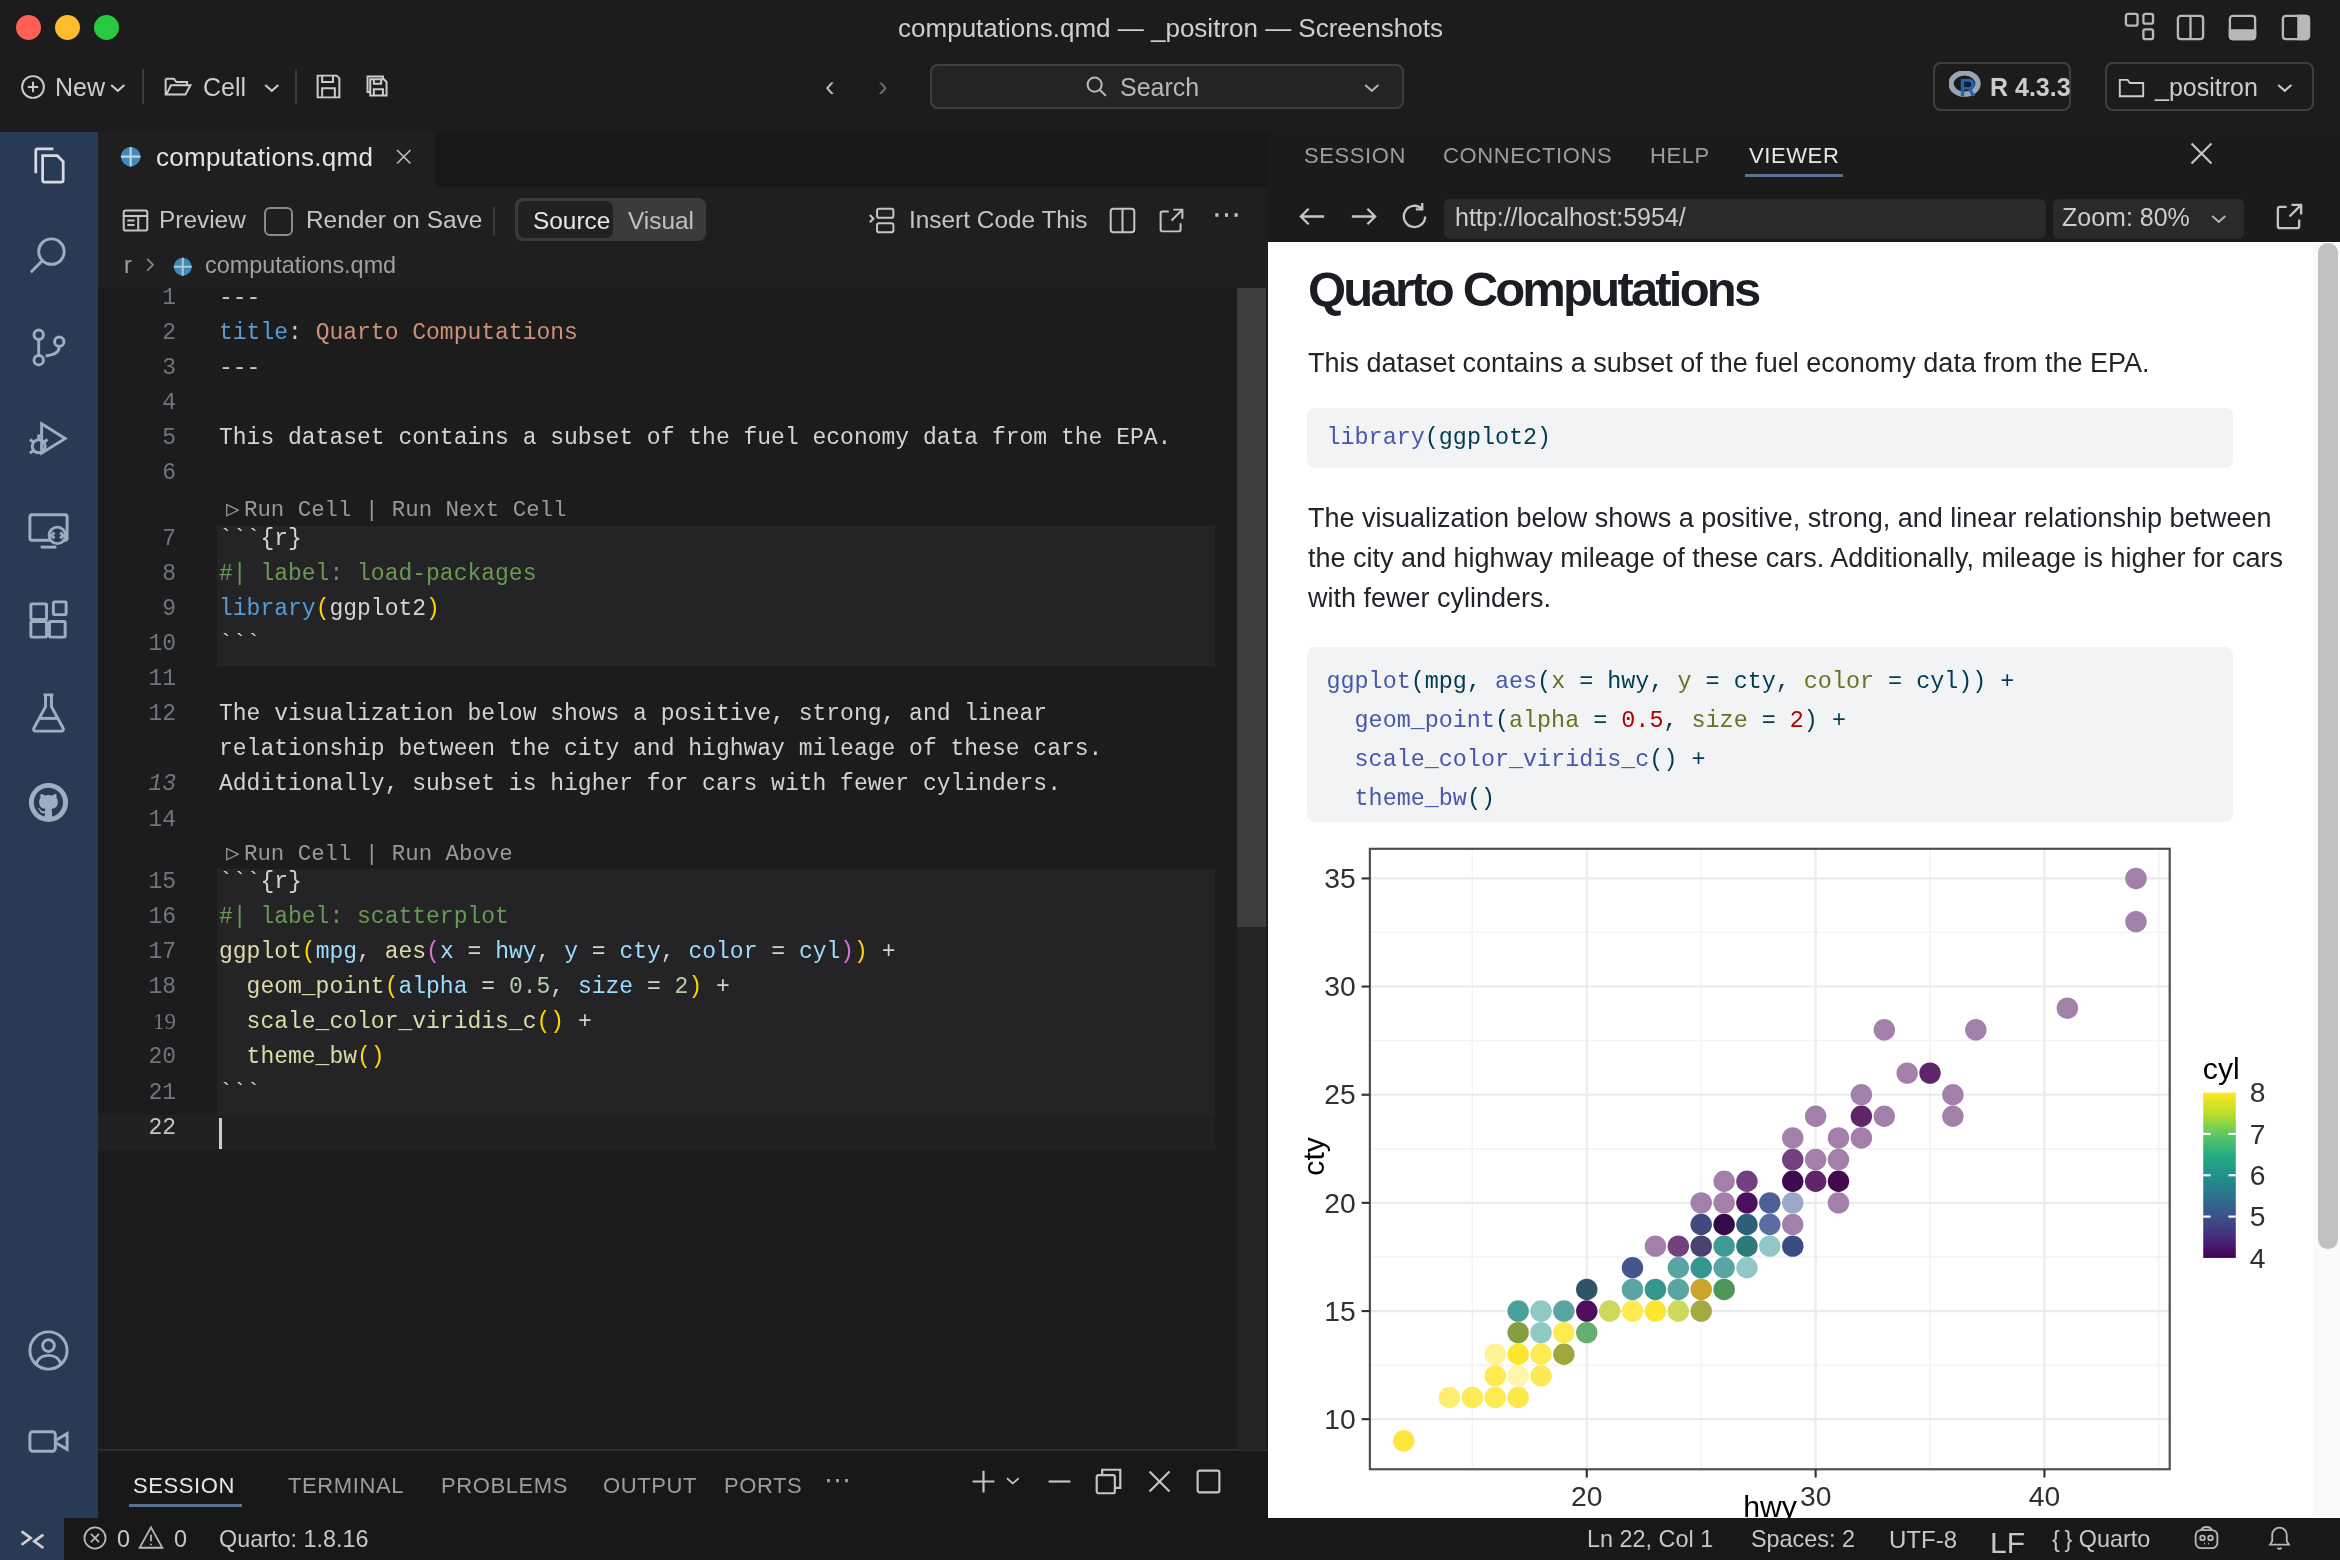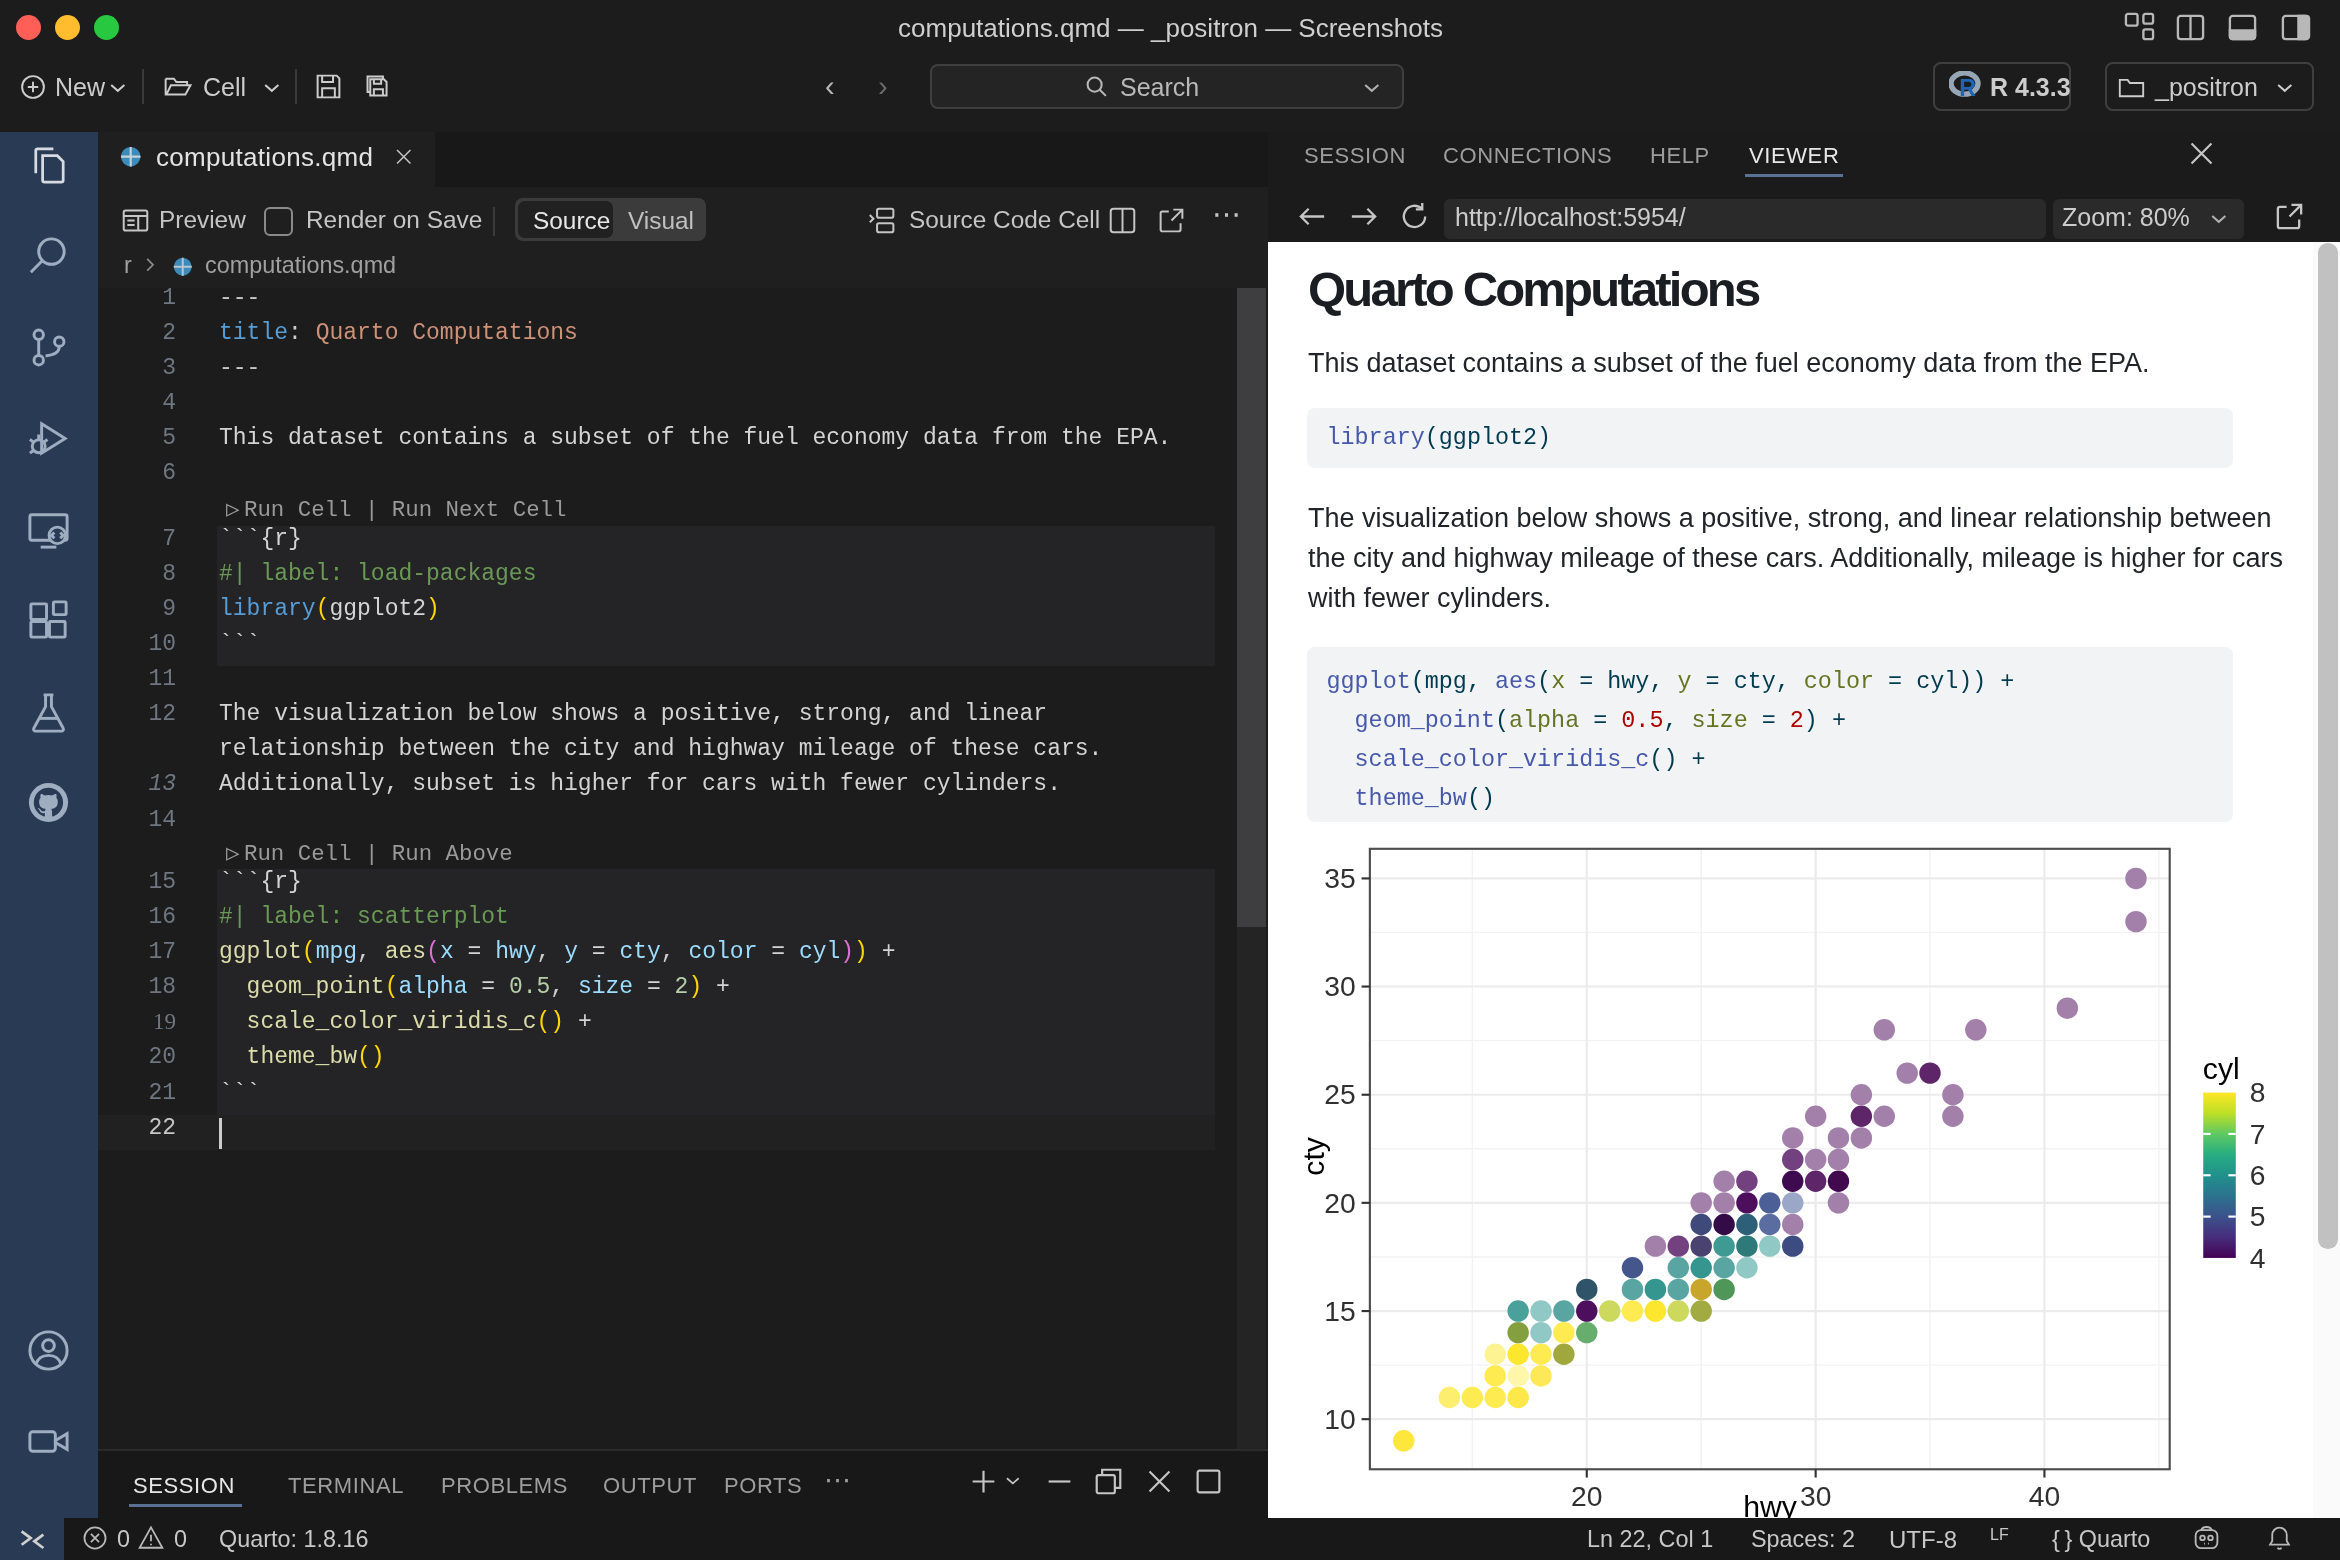--- a/index.html
+++ b/index.html
@@ -220,21 +220,21 @@
   <div class="abs sep" style="left:493px;top:207px;height:29px;"></div>
   <div class="abs" style="left:515px;top:198px;width:191px;height:43px;background:#3b3b3b;border-radius:7.8px;"></div>
   <div class="abs" style="left:518px;top:201px;width:95px;height:37px;background:#212121;border-radius:6.8px;"></div>
   <div class="abs" style="left:533px;top:207px;color:#e8e8e8;font-size:24.4px;">Source</div>
   <div class="abs" style="left:628px;top:207px;color:#c0c0c0;font-size:24.4px;">Visual</div>
   <svg class="abs" style="left:868px;top:206px;" width="29" height="29" viewBox="0 0 16 16" fill="none" stroke="#c5c5c5" stroke-width="1.1">
       <path d="M1 5l2 2-2 2"></path>
       <rect x="5" y="1.5" width="9" height="5" rx="1"></rect>
       <rect x="5" y="9.5" width="9" height="5" rx="1"></rect>
     </svg>
-  <div class="abs" style="left:909px;top:206px;color:#c5c5c5;font-size:24.4px;">Source Code Cell</div>
+  <div class="abs" style="left:909px;top:206px;color:#c5c5c5;font-size:24.4px;">Insert Code This</div>
   <svg class="abs" style="left:1108px;top:206px;" width="29" height="29" viewBox="0 0 16 16" fill="none" stroke="#c5c5c5" stroke-width="1.1">
       <rect x="1.5" y="1.5" width="13" height="13" rx="1.5"></rect>
       <path d="M8 1.5v13"></path>
     </svg>
   <svg class="abs" style="left:1157px;top:206px;" width="29" height="29" viewBox="0 0 16 16" fill="none" stroke="#c5c5c5" stroke-width="1.1">
       <path d="M6.5 3H3a1 1 0 00-1 1v9a1 1 0 001 1h9a1 1 0 001-1V9.5"></path>
       <path d="M9 2h5v5M14 2L8 8"></path>
     </svg>
   <div class="abs" style="left:1212px;top:197px;color:#c5c5c5;font-size:29px;letter-spacing:2px;">⋯</div>
 
@@ -534,21 +534,21 @@
   <div class="abs" style="left:117px;top:1526px;color:#c8c8c8;font-size:23.4px;">0</div>
   <svg class="abs" style="left:138px;top:1525px;" width="26" height="26" viewBox="0 0 16 16" fill="none" stroke="#b8b8b8" stroke-width="1.1">
       <path d="M8 1.5L15 14H1z"></path>
       <path d="M8 6v4M8 11.5v1"></path>
     </svg>
   <div class="abs" style="left:174px;top:1526px;color:#c8c8c8;font-size:23.4px;">0</div>
   <div class="abs" style="left:219px;top:1526px;color:#c8c8c8;font-size:23.4px;">Quarto: 1.8.16</div>
   <div class="abs" style="left:1587px;top:1526px;color:#c8c8c8;font-size:23.4px;">Ln 22, Col 1</div>
   <div class="abs" style="left:1751px;top:1526px;color:#c8c8c8;font-size:23.4px;">Spaces: 2</div>
   <div class="abs" style="left:1889px;top:1526px;color:#c8c8c8;font-size:24px;">UTF-8</div>
-  <div class="abs" style="left:1990px;top:1526px;color:#c8c8c8;font-size:16px;">LF</div>
+  <div class="abs" style="left:1990px;top:1526px;color:#c8c8c8;font-size:30px;">LF</div>
   <div class="abs" style="left:2052px;top:1526px;color:#c8c8c8;font-size:23.4px;">{ } Quarto</div>
   <svg class="abs" style="left:2192px;top:1524px;" width="29" height="29" viewBox="0 0 24 24" fill="none" stroke="#b8b8b8" stroke-width="1.5">
       <rect x="3" y="5" width="18" height="15" rx="4.5"></rect>
       <path d="M7.5 5.5C8 3.5 10 2.5 12 2.5s4 1 4.5 3"></path>
       <circle cx="8.7" cy="11.5" r="1.9"></circle>
       <circle cx="15.3" cy="11.5" r="1.9"></circle>
       <path d="M10 16.2h0.8M13.2 16.2h0.8"></path>
     </svg>
   <svg class="abs" style="left:2265px;top:1524px;" width="29" height="29" viewBox="0 0 24 24" fill="none" stroke="#b8b8b8" stroke-width="1.5">
       <path d="M12 3a6 6 0 00-6 6v5l-1.8 3h15.6L18 14V9a6 6 0 00-6-6z"></path>

